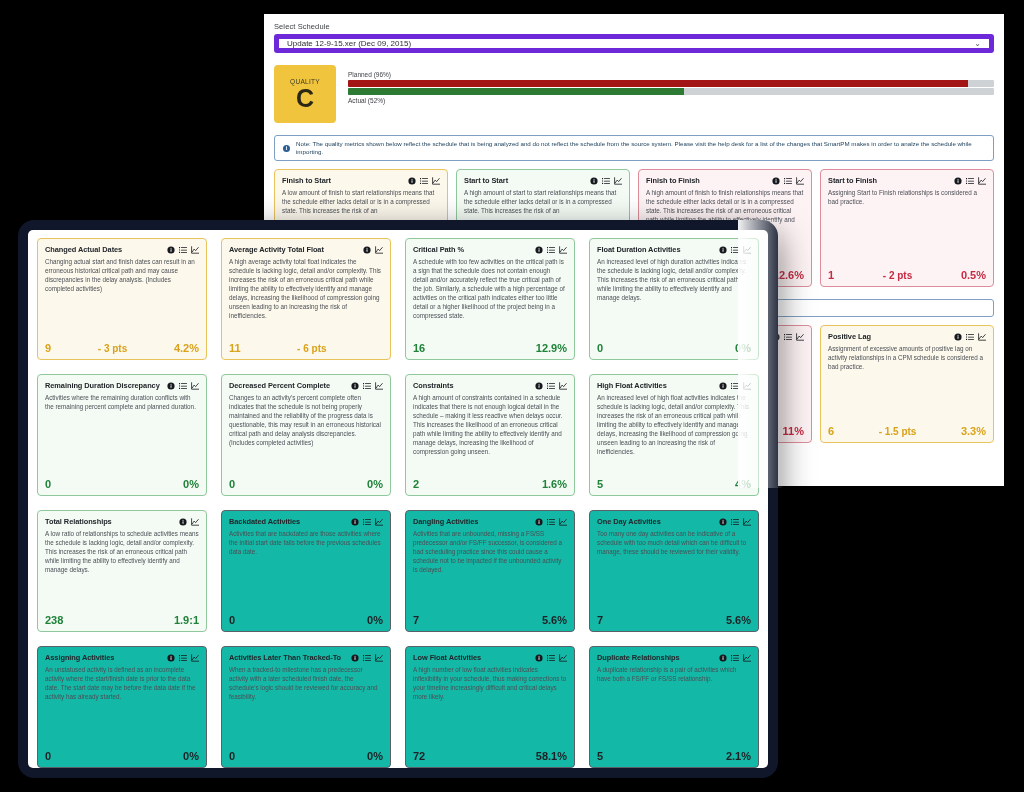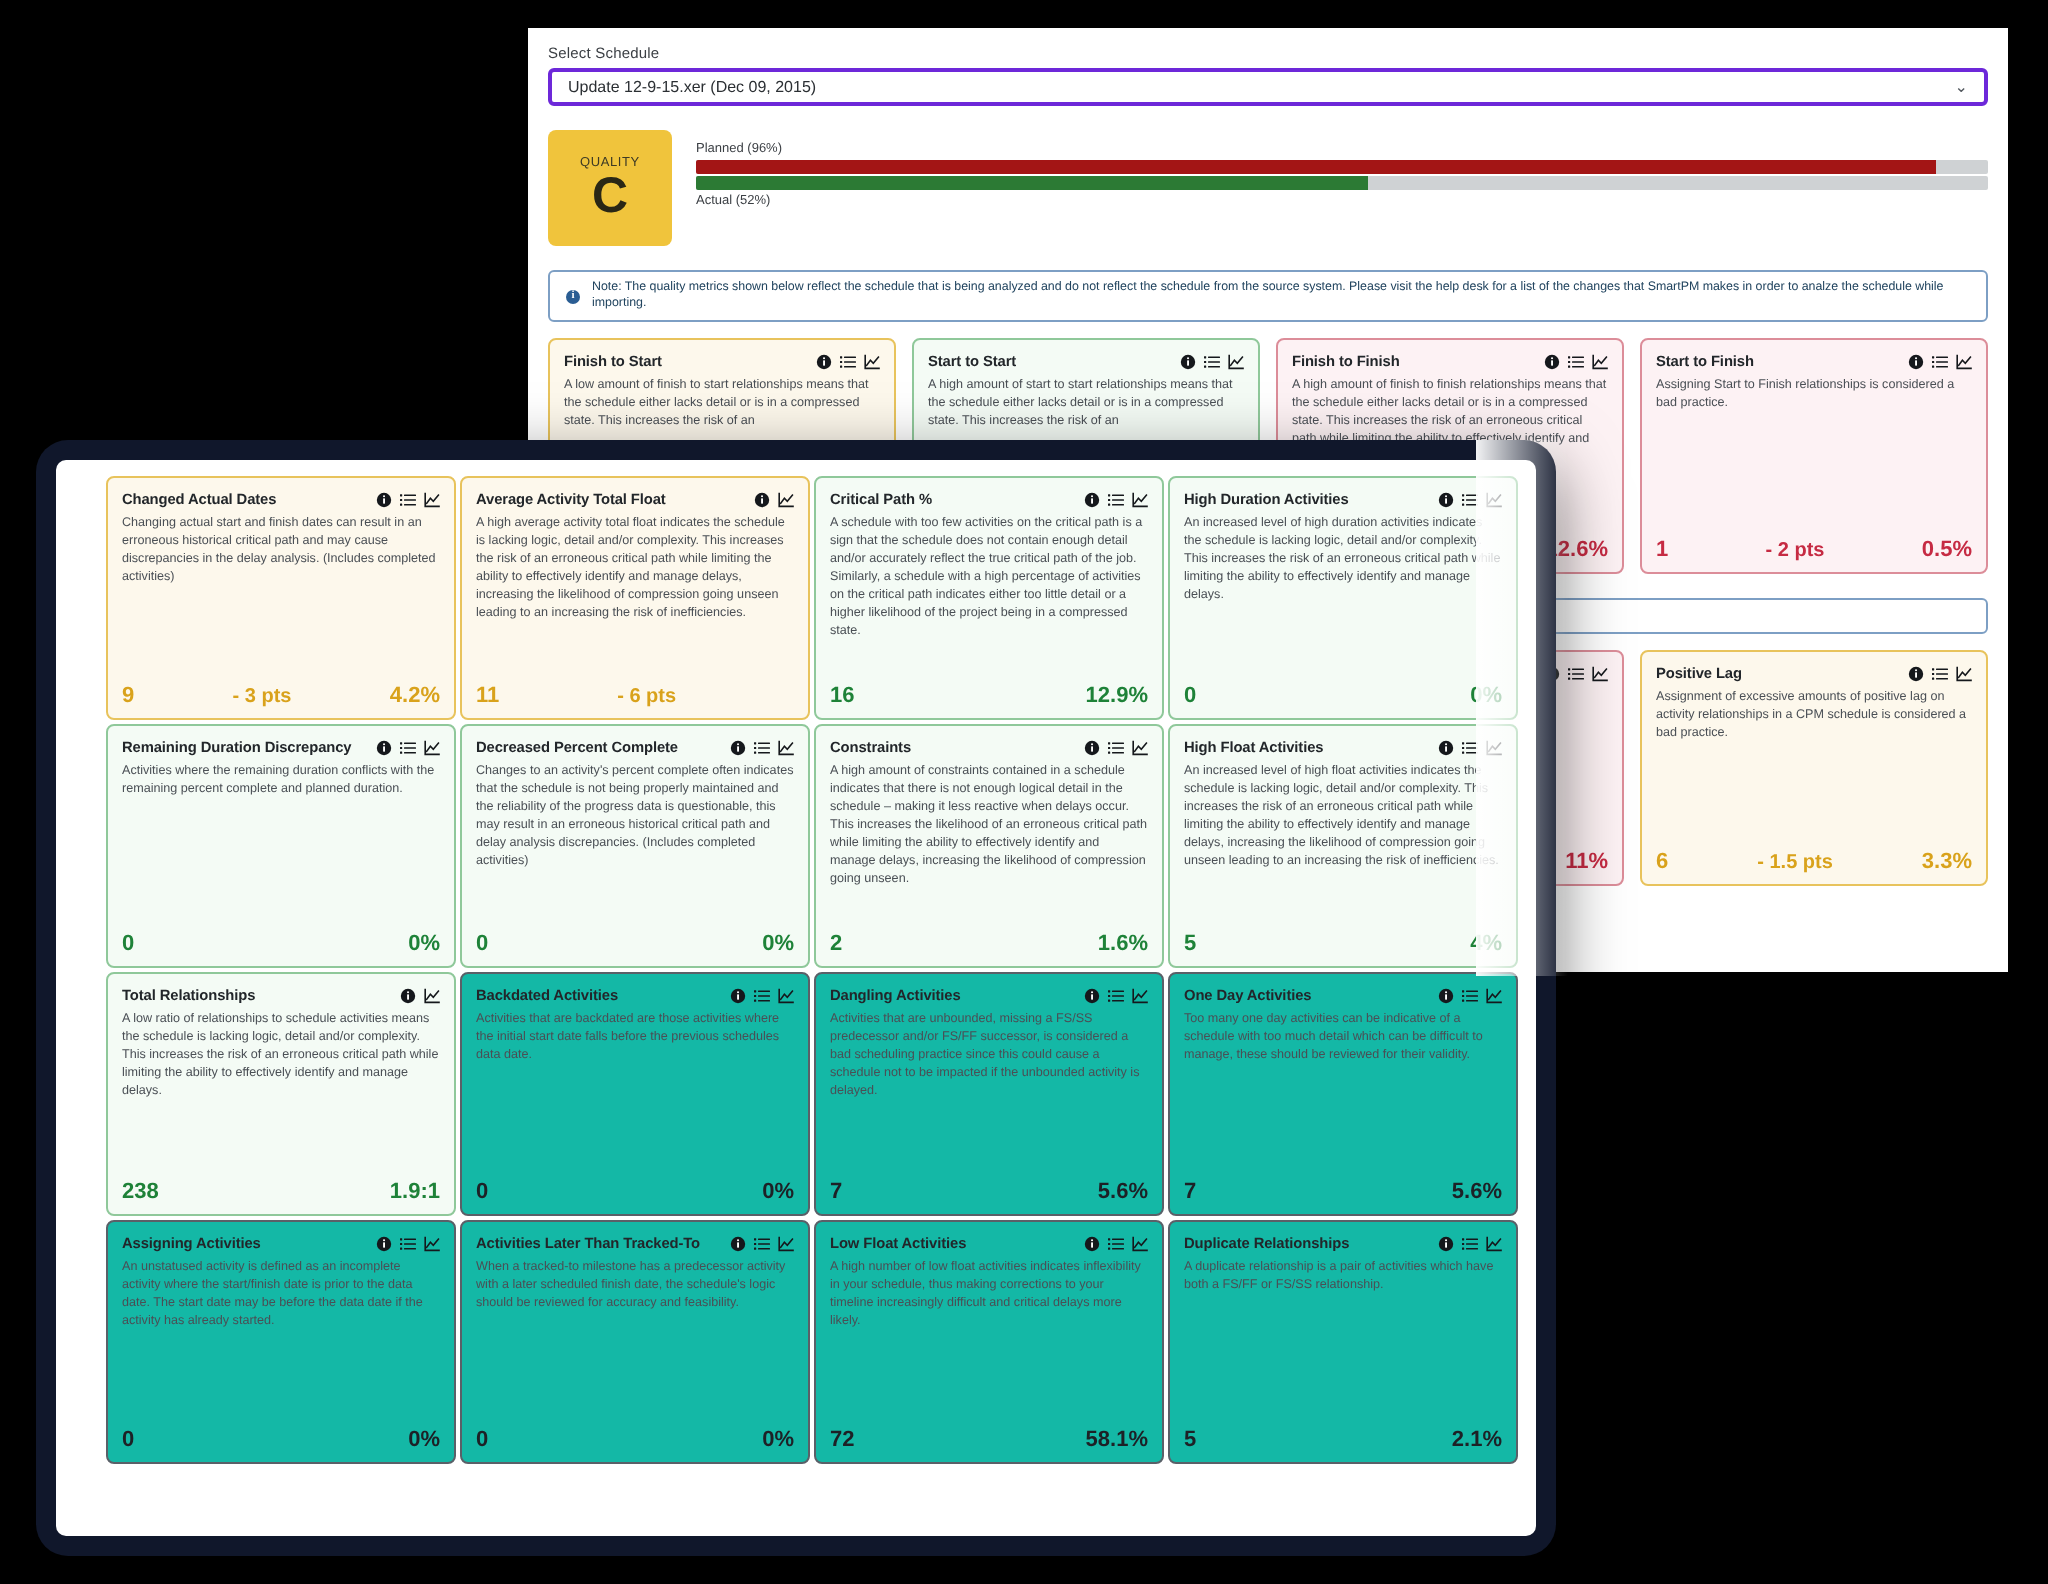--- a/index.html
+++ b/index.html
@@ -23,21 +23,21 @@
   .bp-inner { padding: 8px 10px 0 10px; }
 
   .field-label {
     font-size: 7.5px;
     color: #3b3f44;
     margin-bottom: 3px;
     letter-spacing: .1px;
   }
   .select-box {
     height: 19px;
-    border: 2px solid #6d28d9;
+    border: 5px solid #6d28d9;
     border-radius: 3px;
     background: #ffffff;
     display: flex;
     align-items: center;
     padding: 0 8px;
     font-size: 8px;
     color: #2b2f33;
     position: relative;
   }
   .select-caret {
@@ -170,21 +170,21 @@
     padding: 10px;
     box-shadow: 0 12px 34px rgba(0,0,0,.55);
   }
   .front-panel {
     width: 100%; height: 100%;
     background: #ffffff;
     border-radius: 5px;
     overflow: hidden;
     padding: 8px 9px;
   }
-  .front-panel .grid { margin-top: 0; gap: 2px; margin-left: 16px; }
+  .front-panel .grid { margin-top: 0; gap: 14px; }
   .front-panel .metric-card { min-height: 122px; }
 
   
   .fade-mask {
     position: absolute;
     left: 738px; top: 220px;
     width: 46px; height: 268px;
     background: linear-gradient(to right, rgba(255,255,255,.95), rgba(255,255,255,0));
     z-index: 3; pointer-events: none;
   }
@@ -589,21 +589,21 @@
             </div>
             <div class="mc-desc">A schedule with too few activities on the critical path is a sign that the schedule does not contain enough detail and/or accurately reflect the true critical path of the job. Similarly, a schedule with a high percentage of activities on the critical path indicates either too little detail or a higher likelihood of the project being in a compressed state.</div>
             <div class="mc-foot">
               <span class="mc-count">16</span>
               <span class="mc-pts"></span>
               <span class="mc-pct">12.9%</span>
             </div>
           </div>
           <div class="metric-card good">
             <div class="mc-head">
-              <div class="mc-title">High Duration Activities</div>
+              <div class="mc-title">Float Duration Activities</div>
               <div class="mc-icons">
                 <span class="ic">
                   <svg viewBox="0 0 16 16">
                     <circle cx="8" cy="8" r="7.2" fill="#15181c"></circle>
                     <rect x="7.1" y="6.3" width="1.9" height="5.4" rx=".6" fill="#fff"></rect>
                     <circle cx="8.05" cy="4.3" r="1.05" fill="#fff"></circle>
                   </svg>
                 </span>
                 <span class="ic">
                   <svg viewBox="0 0 16 16">

